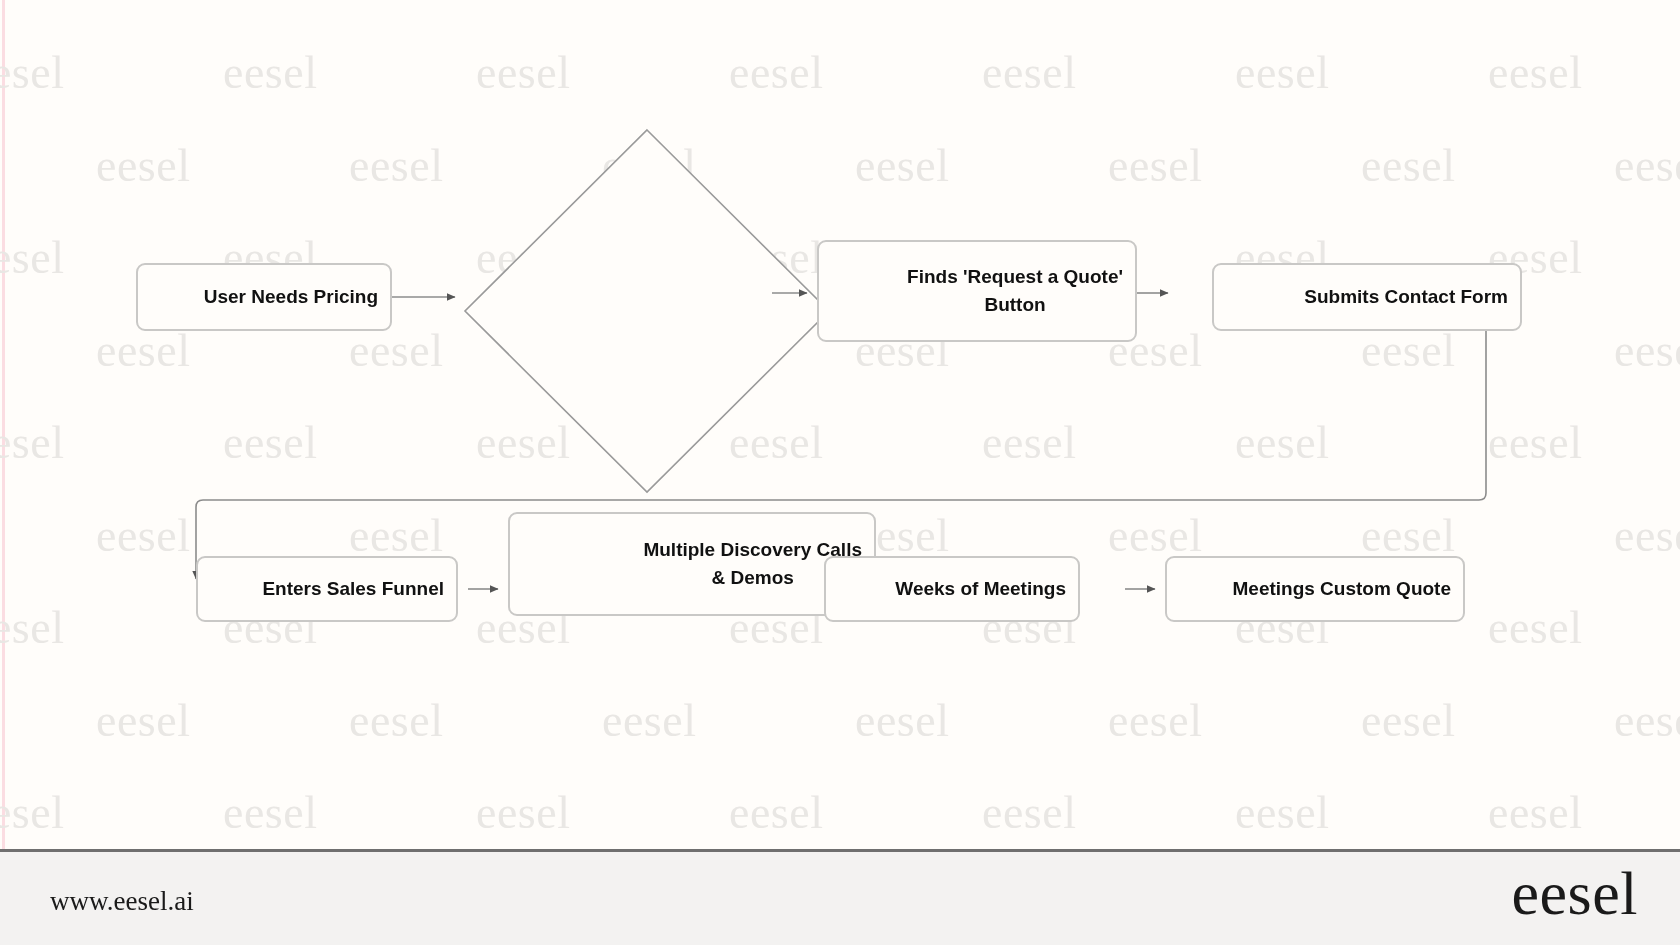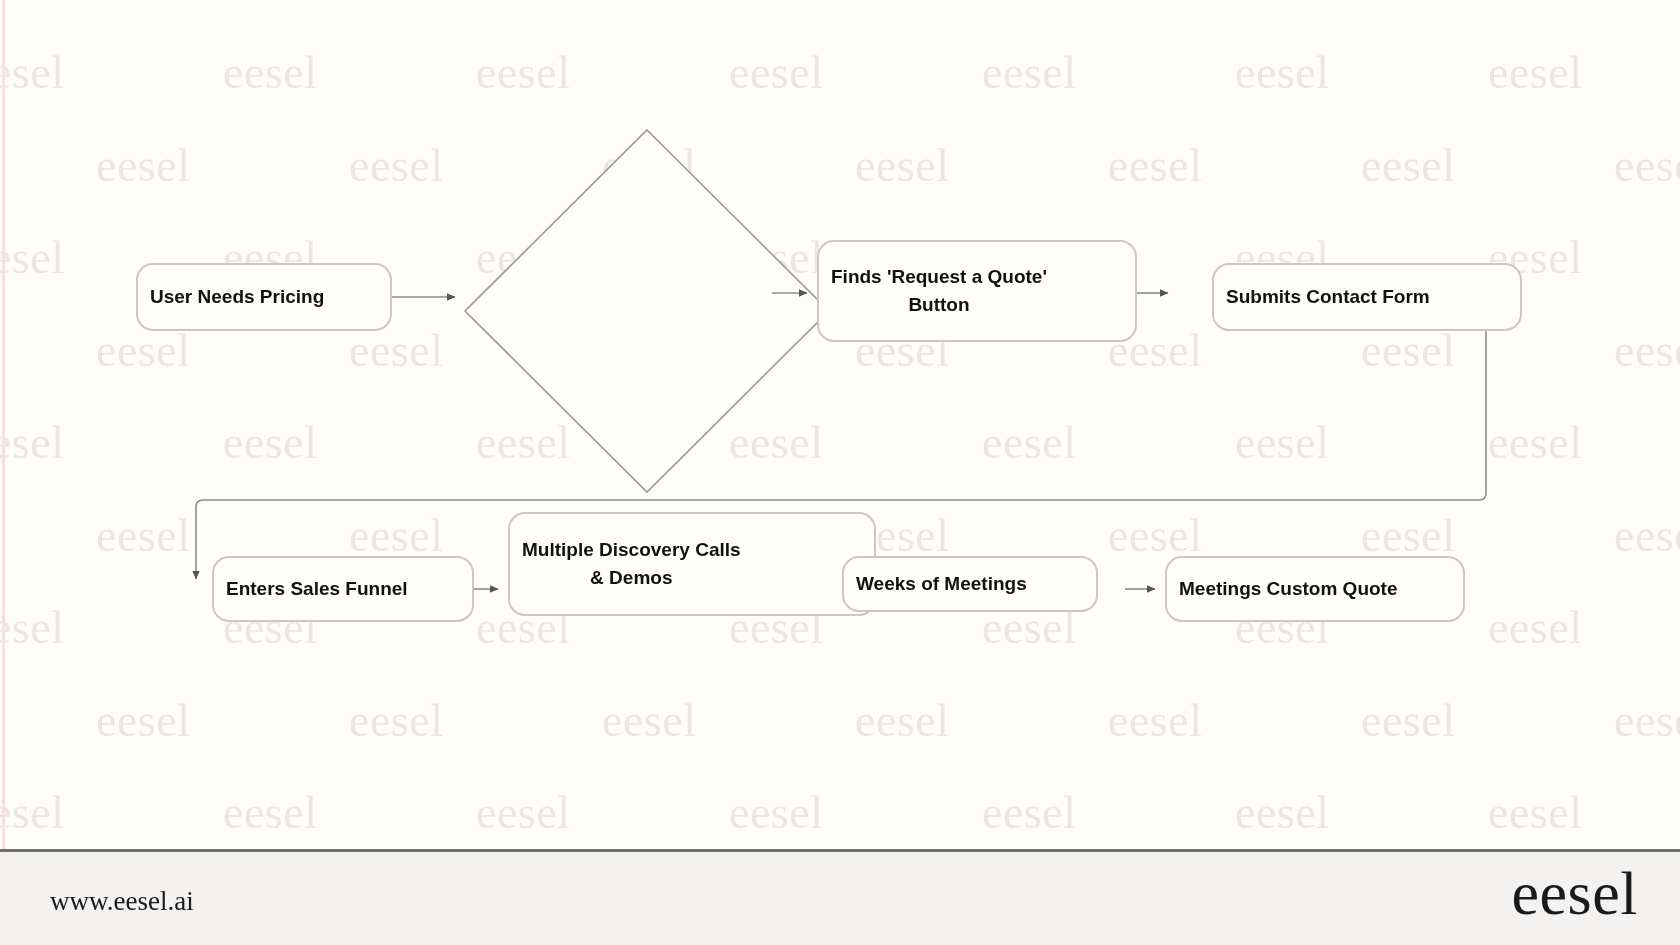--- a/index.html
+++ b/index.html
@@ -61,24 +61,24 @@
     left: 0; top: 0;
     width: 1680px;
     height: 849px;
   }
 
   .node-box {
     position: absolute;
     box-sizing: border-box;
     background: #fffdfa;
     border: 2px solid #c9c8c6;
-    border-radius: 17px;
+    border-radius: 9px;
     display: flex;
     align-items: center;
-    justify-content: flex-start;
+    justify-content: flex-end;
     text-align: center;
     color: #111111;
     font-weight: bold;
     font-size: 19px;
     line-height: 1.45;
     padding: 4px 12px;
     font-family: "Liberation Sans", sans-serif;
   }
 
   .node-diamond-label {
@@ -224,29 +224,29 @@
 
 
     <div class="node-box" style="left:817px; top:240px; width:320px; height:102px;">
       <span>Finds 'Request a Quote'<br>Button</span>
     </div>
 
     <div class="node-box" style="left:1212px; top:263px; width:310px; height:68px;">
       <span>Submits Contact Form</span>
     </div>
 
-    <div class="node-box" style="left:212px; top:556px; width:262px; height:66px;">
+    <div class="node-box" style="left:196px; top:556px; width:262px; height:66px;">
       <span>Enters Sales Funnel</span>
     </div>
 
     <div class="node-box" style="left:508px; top:512px; width:368px; height:104px;">
       <span>Multiple Discovery Calls<br>&amp; Demos</span>
     </div>
 
-    <div class="node-box" style="left:842px; top:556px; width:256px; height:56px;">
+    <div class="node-box" style="left:824px; top:556px; width:256px; height:66px;">
       <span>Weeks of Meetings</span>
     </div>
 
     <div class="node-box" style="left:1165px; top:556px; width:300px; height:66px;">
       <span>Meetings Custom Quote</span>
     </div>
 
   </div>
 
   <div id="footer">

